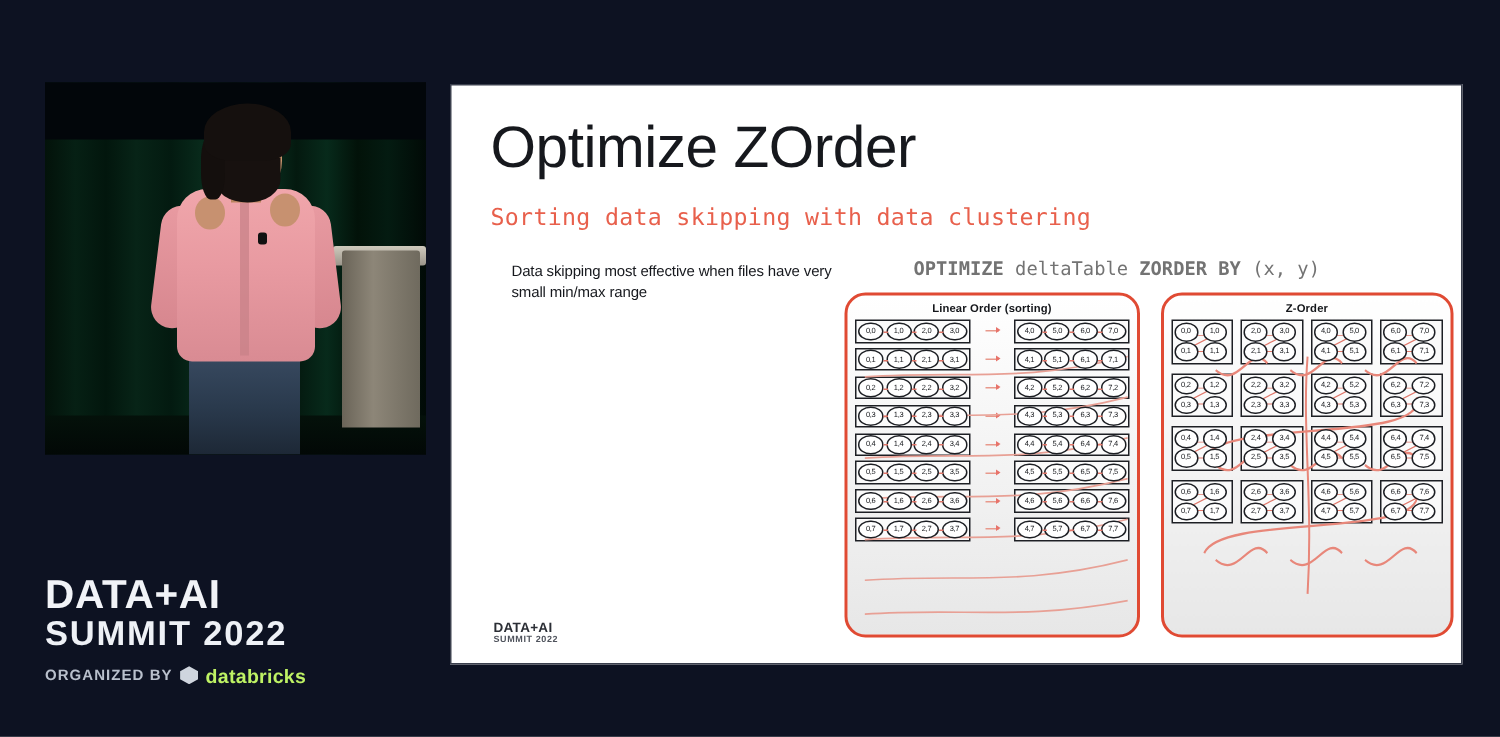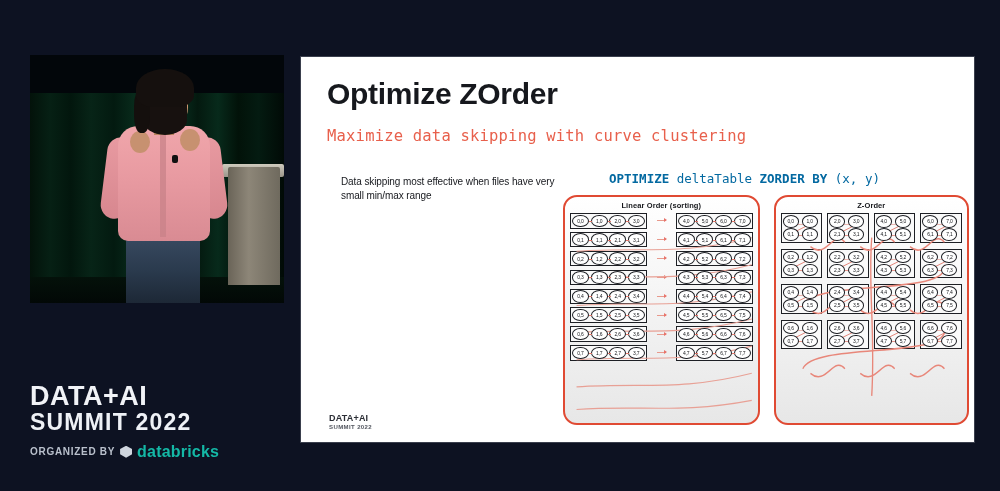--- a/index.html
+++ b/index.html
@@ -130,57 +130,57 @@
   }
   .brand-line3 {
     margin-top: 7px; display: flex; align-items: center; gap: 5px;
     font-size: 10px; letter-spacing: .7px; color: #b9c0cc; font-weight: bold;
   }
   .db-mark {
     display: inline-block; width: 12px; height: 12px;
     background: #cfd5de;
     clip-path: polygon(50% 0%, 100% 28%, 100% 72%, 50% 100%, 0% 72%, 0% 28%);
   }
-  .db-word { font-size: 16px; letter-spacing: .2px; color: #14b8a6; font-weight: bold; }
+  .db-word { font-size: 13px; letter-spacing: .2px; color: #bef264; font-weight: bold; }
 
   
   .slide {
     position: absolute;
     left: 300px; top: 56px;
     width: 675px; height: 387px;
     background: #ffffff;
     border: 1px solid #3a3f4d;
     overflow: hidden;
   }
   .slide-inner { position: absolute; inset: 0; padding: 22px 26px; }
 
   .slide-title {
-    font-size: 30px; color: #16181d; letter-spacing: -.3px;
-    font-weight: bold; line-height: 1;
+    font-size: 39px; color: #16181d; letter-spacing: -.3px;
+    font-weight: normal; line-height: 1;
   }
   .slide-subtitle {
     margin-top: 18px;
     font-family: "DejaVu Sans Mono", monospace;
     font-size: 15.5px; color: #e8604c; letter-spacing: .2px;
   }
 
   .body-col {
     position: absolute; left: 40px; top: 118px; width: 215px;
     color: #16181d;
   }
   .body-para {
     font-size: 10px; line-height: 1.38; margin-bottom: 20px;
     letter-spacing: -.1px;
   }
   .body-para:last-child { margin-bottom: 0; }
 
   .code-line {
     position: absolute; left: 308px; top: 114px;
     font-family: "DejaVu Sans Mono", monospace;
-    font-size: 12.5px; color: #0369a1; white-space: nowrap;
+    font-size: 12.5px; color: #737373; white-space: nowrap;
   }
   .code-line b { font-weight: bold; }
 
   
   .panels {
     position: absolute; left: 262px; top: 138px;
     width: 406px; height: 230px;
     display: flex; gap: 14px;
   }
   .panel {
@@ -295,21 +295,21 @@
       <span>ORGANIZED BY</span>
       <span class="db-mark"></span>
       <span class="db-word">databricks</span>
     </div>
   </div>
 
   <div class="slide">
     <div class="slide-inner">
 
       <div class="slide-title">Optimize ZOrder</div>
-      <div class="slide-subtitle">Maximize data skipping with curve clustering</div>
+      <div class="slide-subtitle">Sorting data skipping with data clustering</div>
 
       <div class="body-col">
         <div class="body-para">Data skipping most effective when files have very small min/max range</div>
       </div>
 
       <div class="code-line">
         <b>OPTIMIZE</b><span> deltaTable </span><b>ZORDER BY</b><span> (x, y)</span>
       </div>
 
       <div class="panels">

